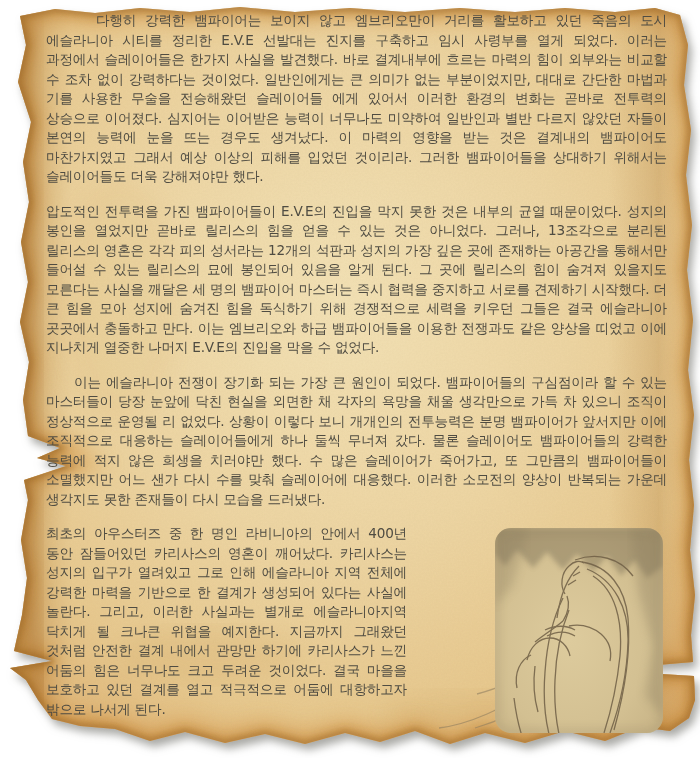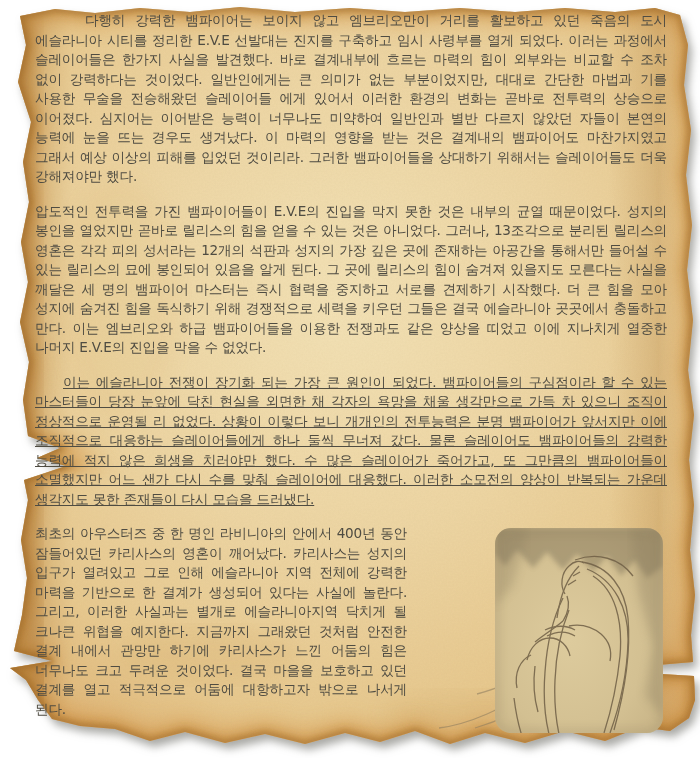--- a/index.html
+++ b/index.html
@@ -4,23 +4,23 @@
 <style>
   html,body{margin:0;padding:0;background:#ffffff;}
   body{font-family:"DejaVu Sans",sans-serif;}
   .stage{position:relative;width:700px;height:758px;background:#ffffff;overflow:hidden;}
   .parch-svg{position:absolute;left:0;top:0;}
   .text-layer{
     position:absolute;left:35px;top:11px;width:632px;
     font-size:13.6px;line-height:19.5px;color:#4f4c42;
     text-align:justify;word-break:keep-all;letter-spacing:-0.2px;
   }
-  .text-layer p{margin:0 0 15px 0;}
+  .text-layer p{margin:0 0 15px 11px;}
   p.indent-lg{text-indent:50px;}
-  p.indent-sm{text-indent:28px;text-decoration:underline;}
+  p.indent-sm{text-indent:28px;}
   .illu-float{
     float:right;width:250px;height:212px;
     margin:2px 0 4px 10px;position:relative;
   }
   .illu-float svg{display:block;}
 </style>
 </head>
 <body>
 
 <div class="stage">

